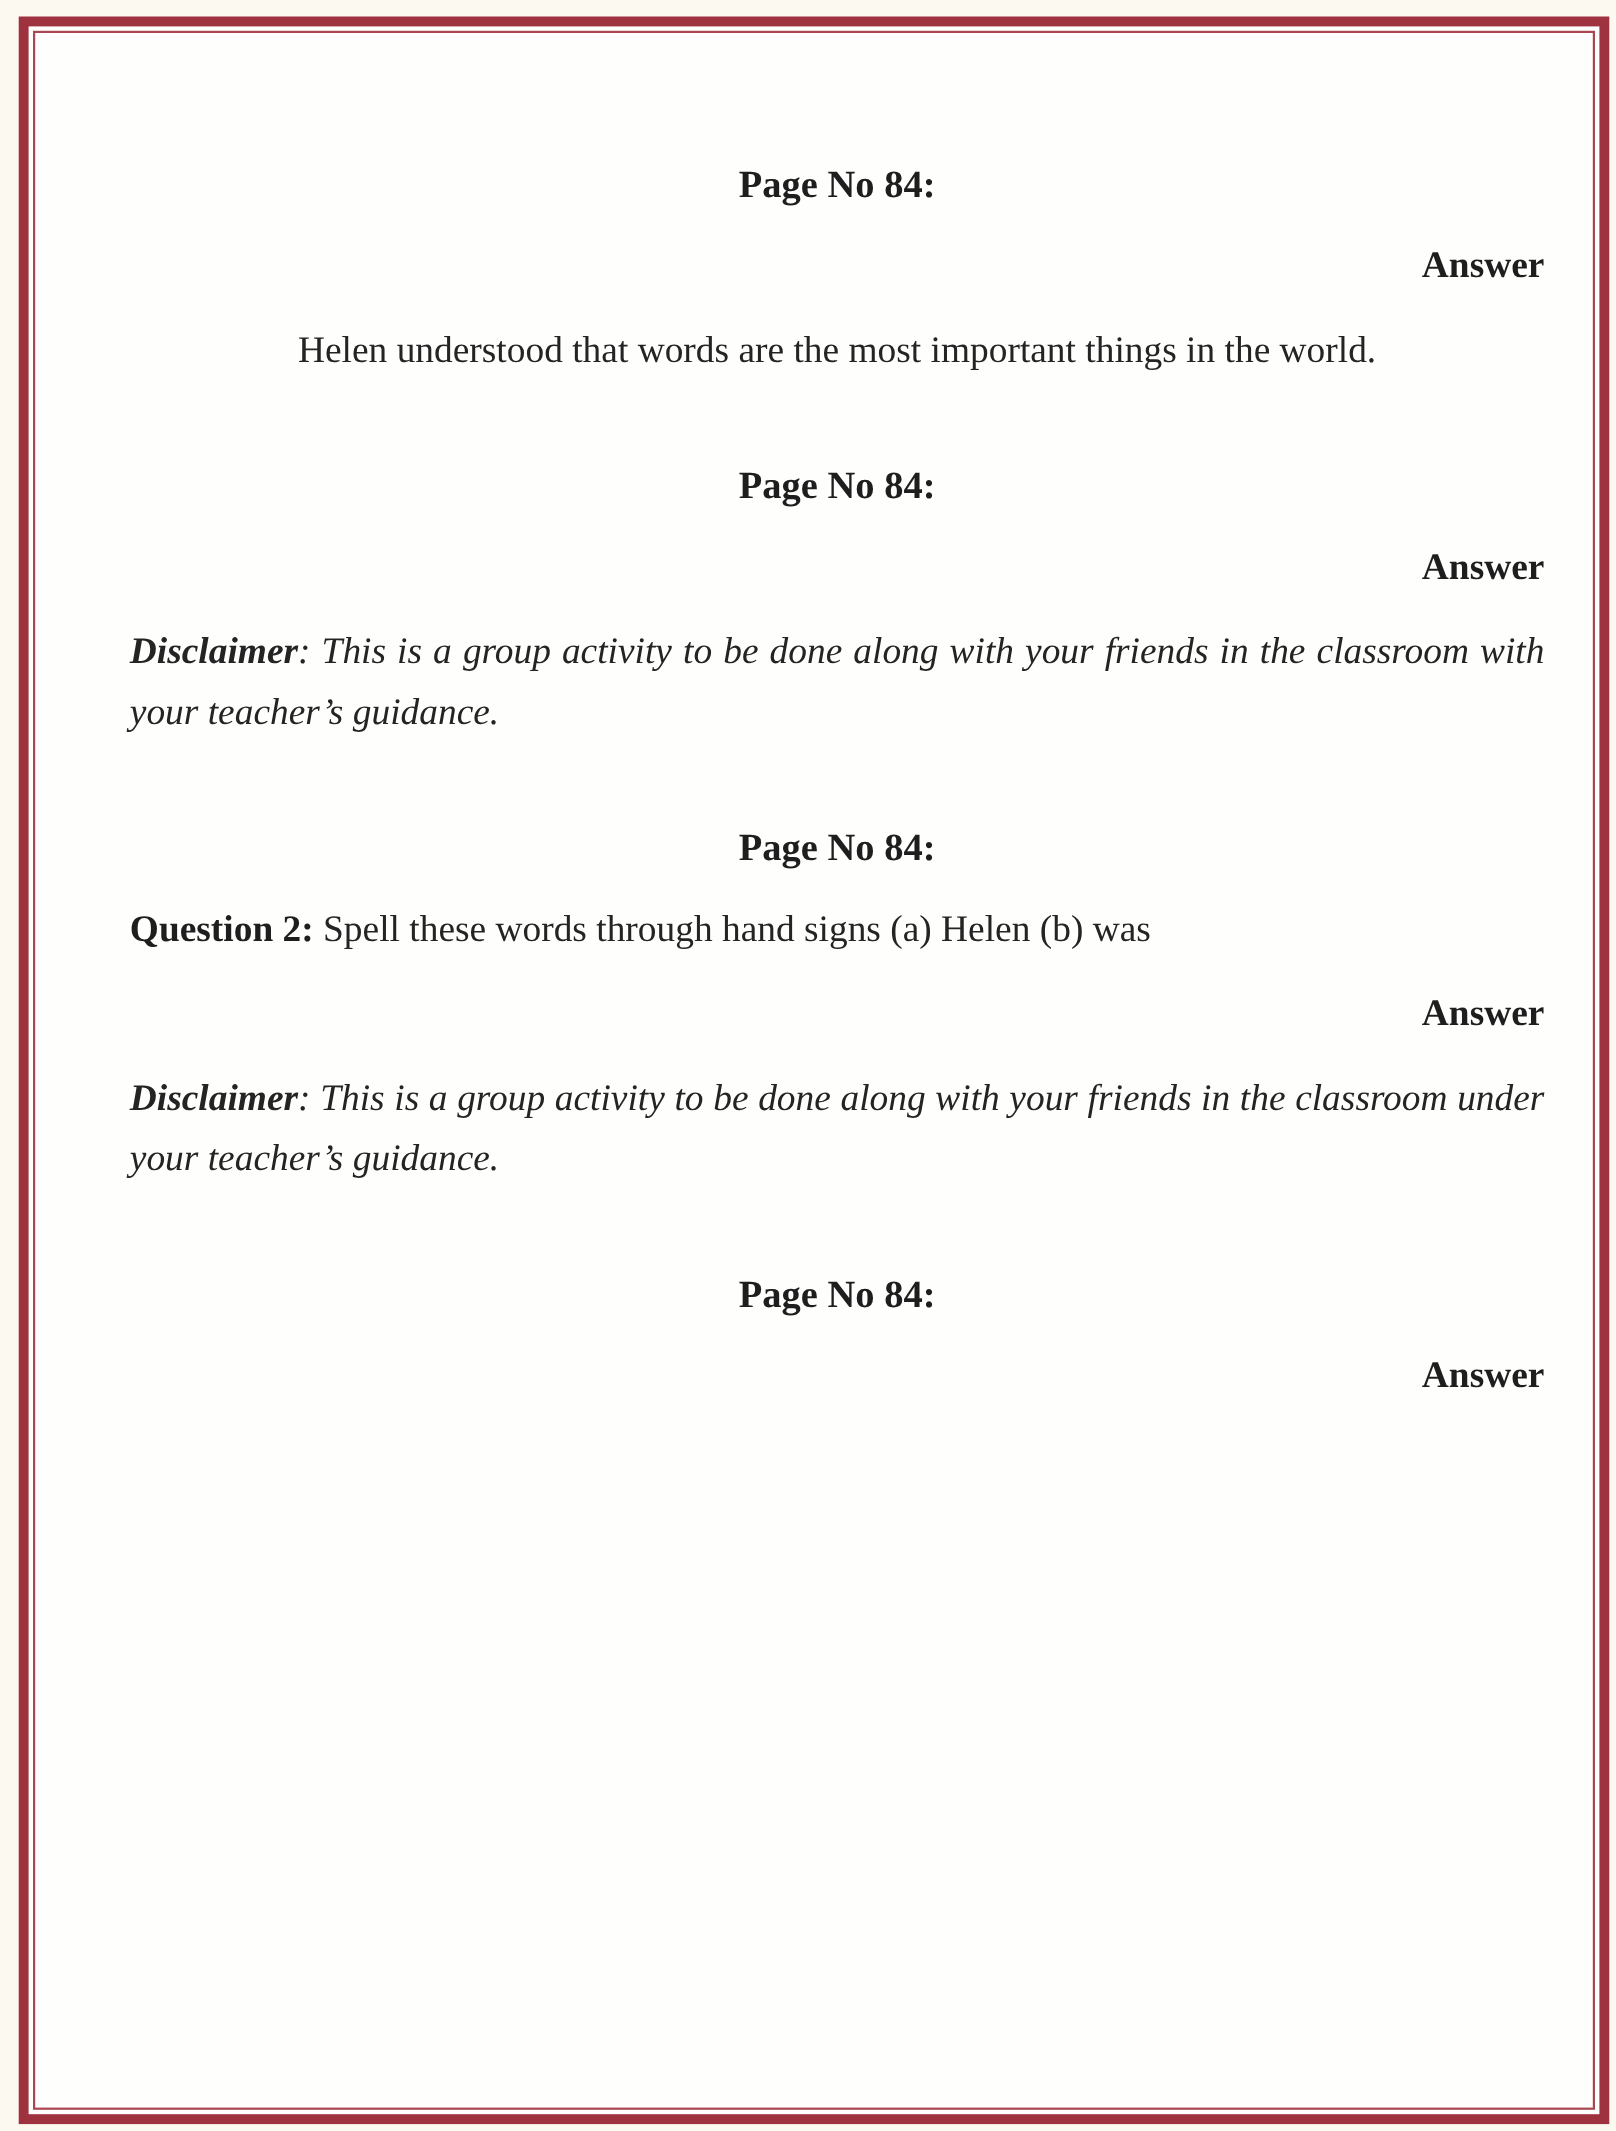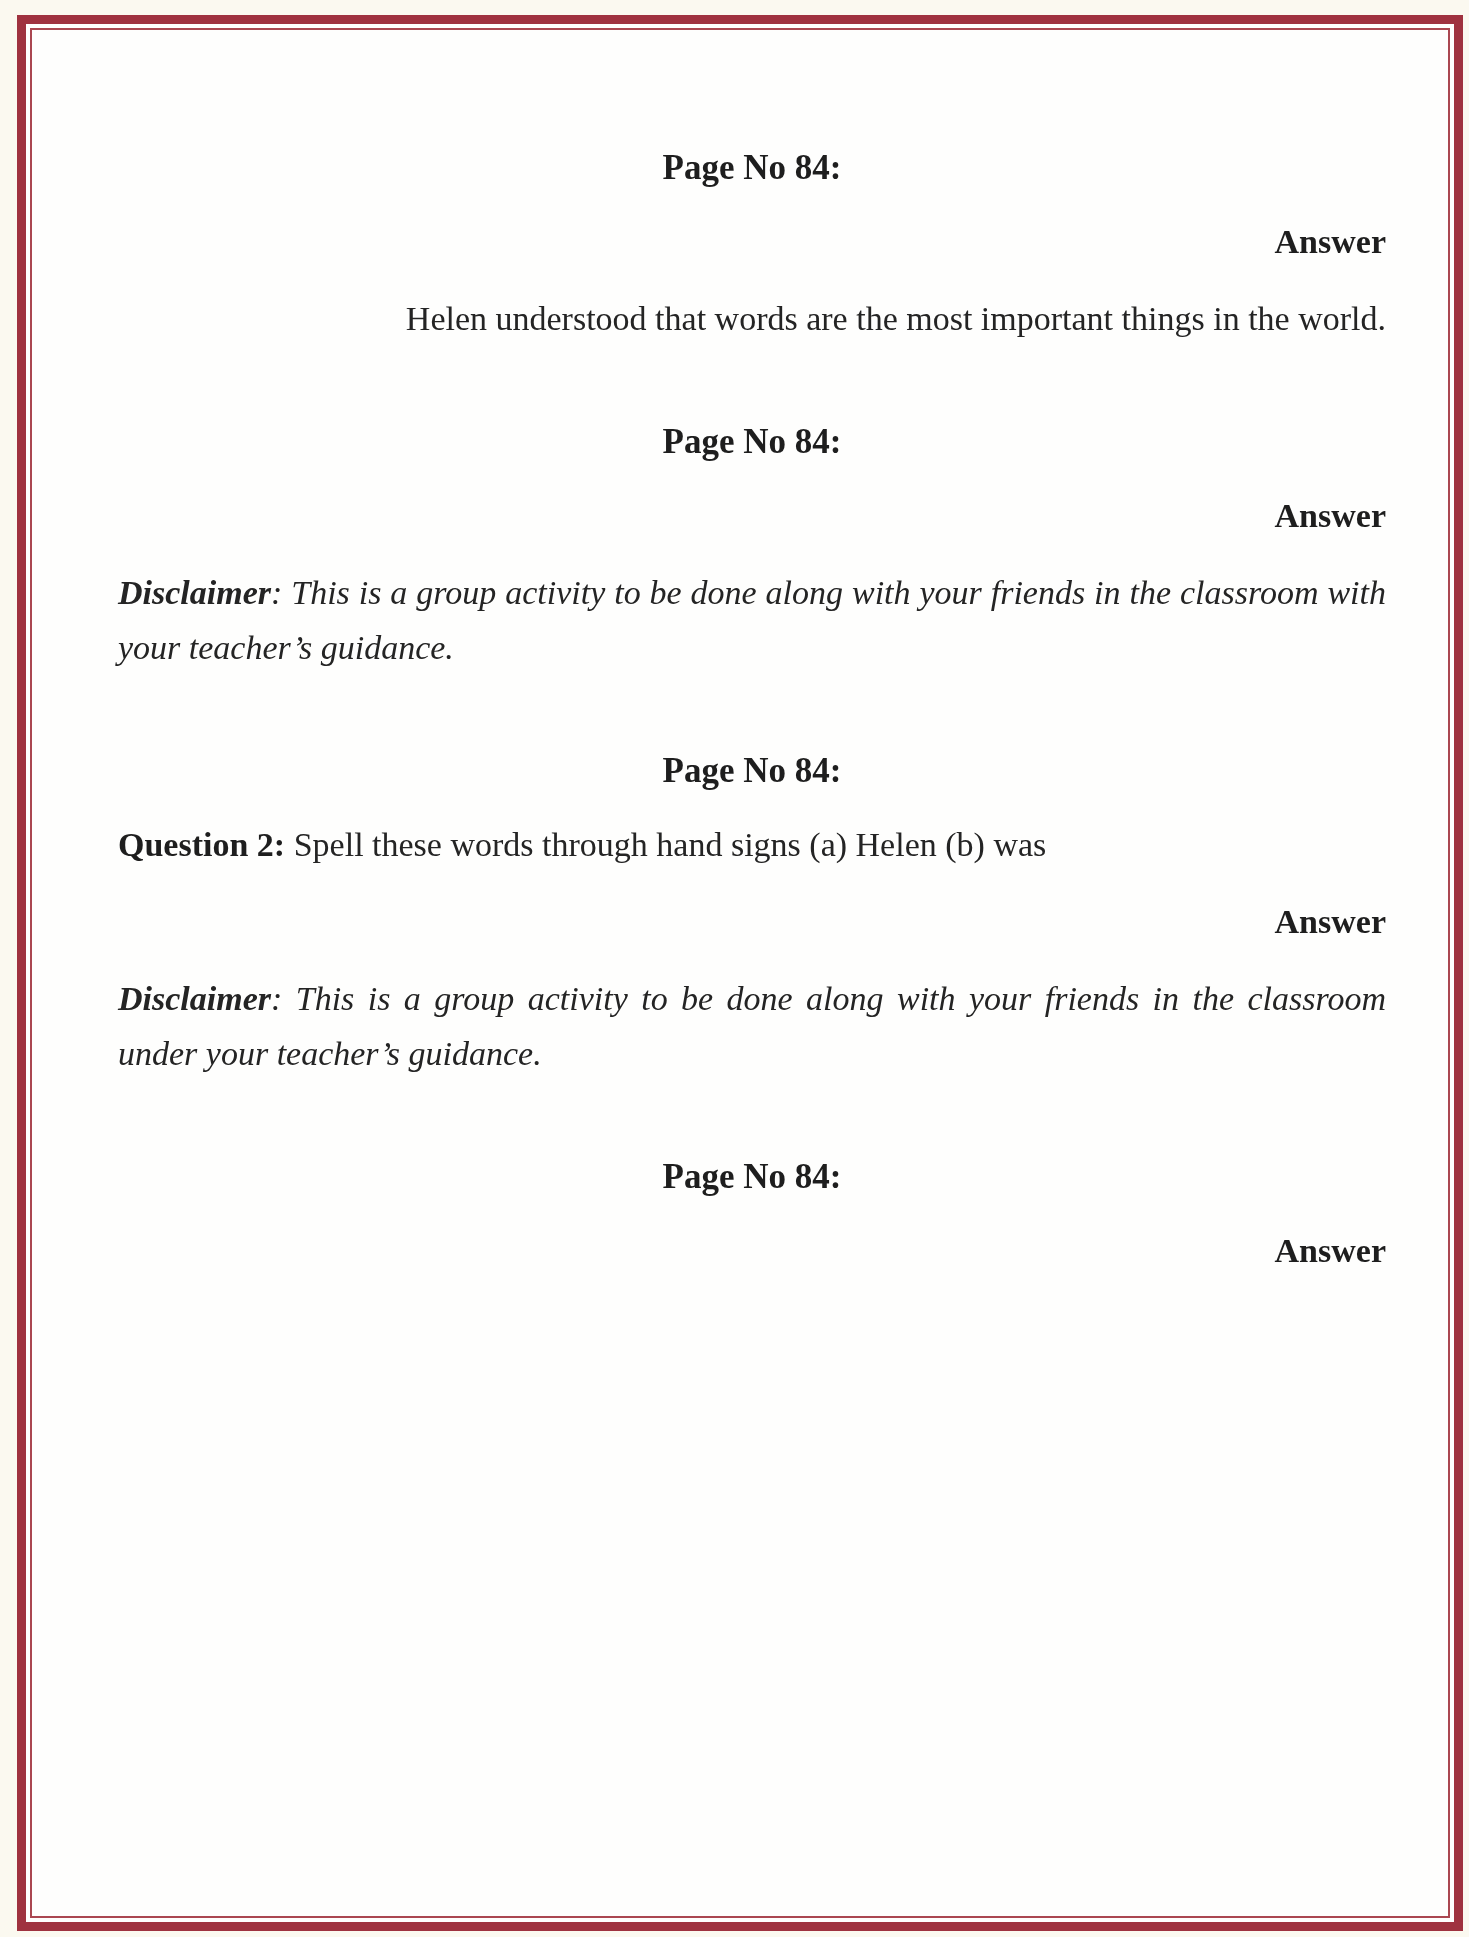--- a/index.html
+++ b/index.html
@@ -20,21 +20,21 @@
     bottom: 6px;
     border: 9px solid #9f323f;
     background: #fefefd;
     box-sizing: border-box;
   }
   .inner-frame {
     position: absolute;
     inset: 4px;
     border: 2px solid #aa4750;
     box-sizing: border-box;
-    padding: 118px 62px 0 86px;
+    padding: 118px 44px 0 86px;
     font-family: Liberation Serif, serif;
   }
   section.qa-section {
     margin: 0 0 76px 0;
   }
   section.qa-section:last-child {
     margin-bottom: 0;
   }
   h2.page-heading {
     font-size: 35px;
@@ -55,21 +55,21 @@
   }
   p.question .q-label {
     font-weight: bold;
     color: #1e1e1e;
   }
   p.answer-label {
     font-weight: bold;
     color: #1e1e1e;
   }
   p.answer-text {
-    text-align: right;
+    text-align: center;
   }
   p.disclaimer {
     font-style: italic;
     text-align: justify;
     margin-bottom: 0;
   }
   p.disclaimer .d-label {
     font-weight: bold;
     margin-top: 24px;
   }

